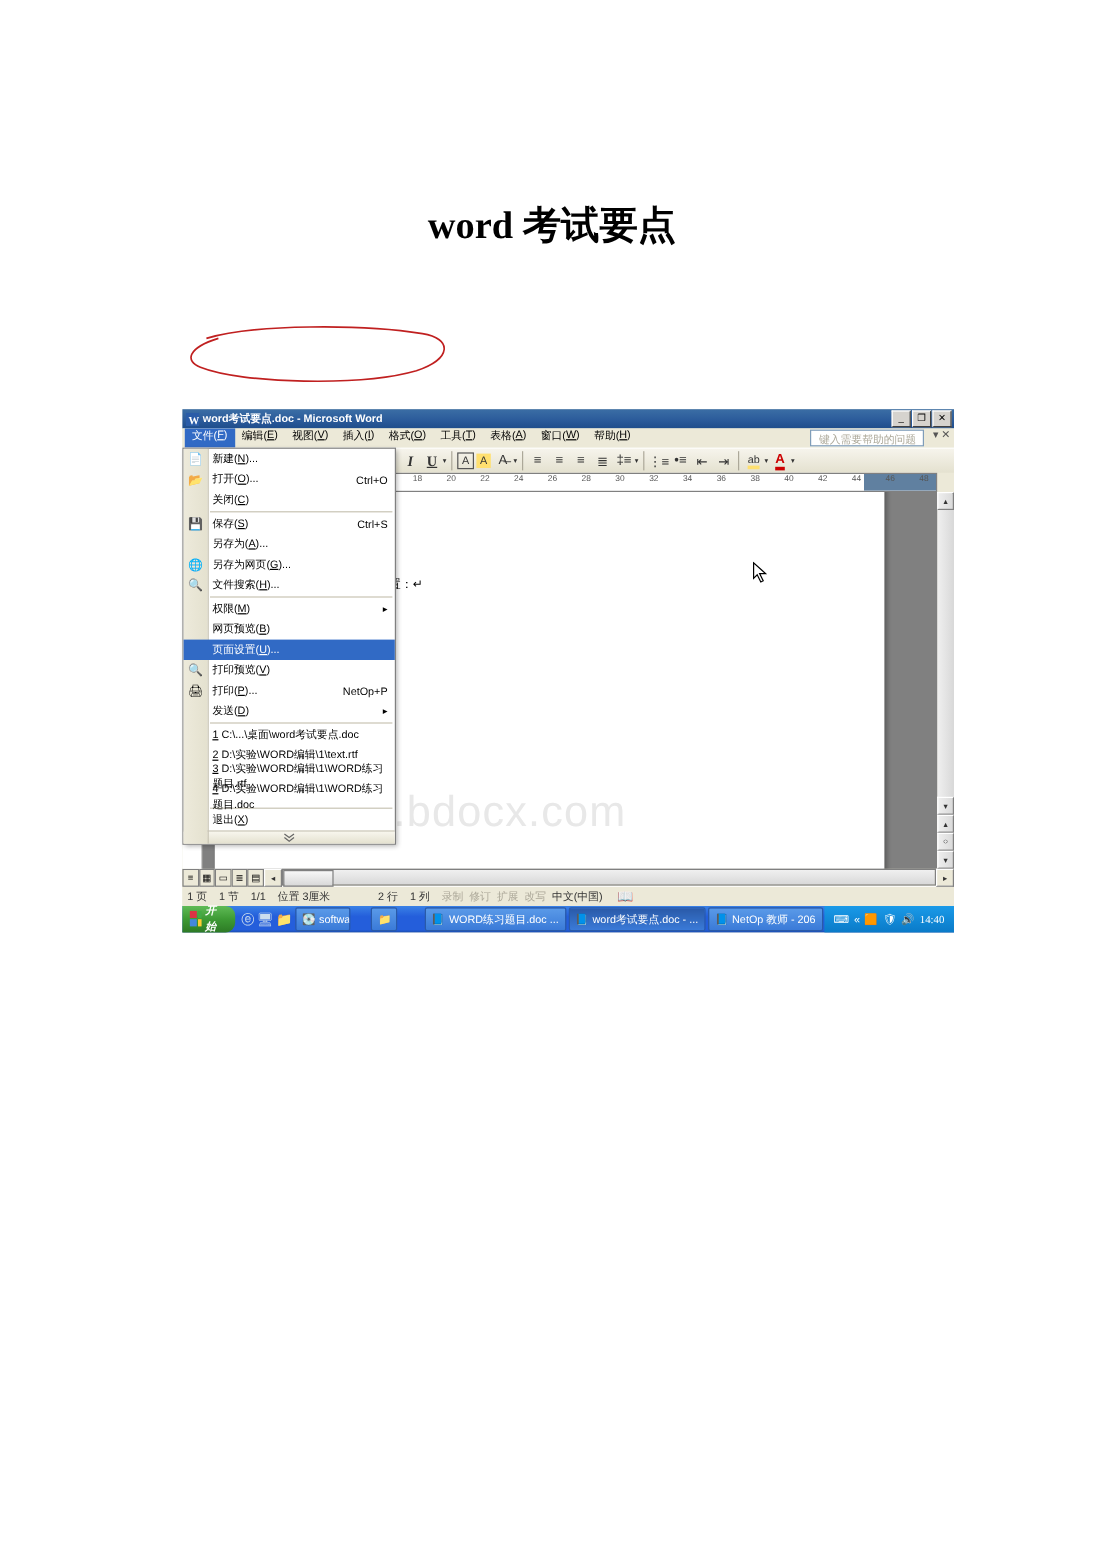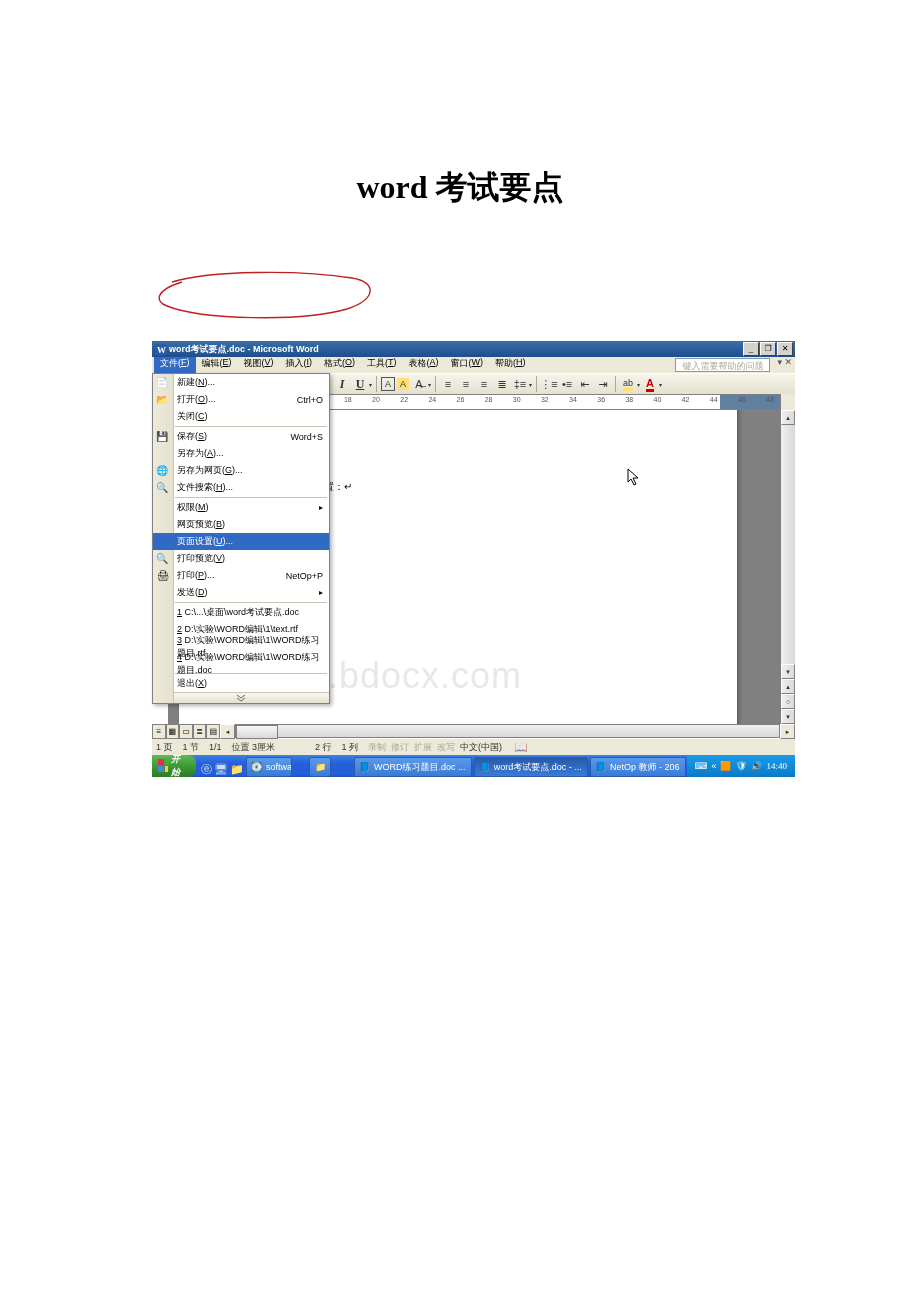--- a/index.html
+++ b/index.html
@@ -53,21 +53,21 @@
   .hsb{display:flex;height:14px;background:#ece9d8;}
   .view-btns{display:flex;width:68px;}
   .vbtn{width:13px;height:13px;border:1px solid #808080;background:#ece9d8;display:flex;align-items:center;justify-content:center;font-size:8px;}
   .hsb-track{flex:1;background:linear-gradient(#f0f0f0,#d8d8d8);border:1px solid #808080;position:relative;}
   .h-thumb{position:absolute;left:0;top:0;height:12px;width:40px;background:linear-gradient(#f8f8f8,#d8d8d8);border:1px solid #808080;}
   
   .status{height:16px;background:#ece9d8;border-top:1px solid #fff;display:flex;align-items:center;font-size:9px;color:#333;padding:0 4px;}
   .status .fld{margin-right:10px;}
   .status .dim{color:#aca899;margin-right:5px;}
   
-  .task{height:22px;background:linear-gradient(#3a81e6,#245edb 40%,#245edb 90%,#1a4db0);display:flex;align-items:flex-end;font-size:9px;color:#fff;}
+  .task{height:22px;background:linear-gradient(#3a81e6,#245edb 40%,#245edb 90%,#1a4db0);display:flex;align-items:center;font-size:9px;color:#fff;}
   .start{height:22px;padding:0 12px 0 6px;background:linear-gradient(#5fbb56,#3d9a34 50%,#2d7a25);display:flex;align-items:center;font-weight:bold;font-style:italic;border-radius:0 8px 8px 0;margin-right:4px;}
   .tbtn{height:18px;margin:0 1px;padding:0 5px;display:flex;align-items:center;background:linear-gradient(#5a9ae8,#3a7ad8);border:1px solid #2a5aa8;border-radius:2px;max-width:110px;overflow:hidden;white-space:nowrap;}
   .tbtn.active{background:linear-gradient(#2a5aa8,#3a7ad8);}
   .tray{height:22px;padding:0 6px;background:linear-gradient(#1a9ae8,#0a7ac8);display:flex;align-items:center;margin-left:auto;}
   .tray span{margin:0 2px;}
   .clock{margin-left:6px;font-family:Liberation Serif, serif;}
   
   .menu{position:absolute;left:0;top:32px;width:176px;background:#fff;border:1px solid #808080;box-shadow:2px 2px 4px rgba(0,0,0,0.3);z-index:10;}
   .menu .strip{position:absolute;left:0;top:0;bottom:0;width:20px;background:linear-gradient(90deg,#edeadb,#e4e1cf);border-right:1px solid #c8c4b4;}
   .mi{position:relative;height:17px;display:flex;align-items:center;padding-left:24px;padding-right:6px;color:#000;}
@@ -295,21 +295,21 @@
           <span class="acc">Ctrl+O</span>
         </div>
         <div class="mi">
           <span class="micon"></span>
           <span class="lab">关闭(<span class="hk">C</span>)</span>
         </div>
         <div class="msep"></div>
         <div class="mi">
           <span class="micon">💾</span>
           <span class="lab">保存(<span class="hk">S</span>)</span>
-          <span class="acc">Word+S</span>
+          <span class="acc">Ctrl+S</span>
         </div>
         <div class="mi">
           <span class="micon"></span>
           <span class="lab">另存为(<span class="hk">A</span>)...</span>
         </div>
         <div class="mi">
           <span class="micon">🌐</span>
           <span class="lab">另存为网页(<span class="hk">G</span>)...</span>
         </div>
         <div class="mi">

